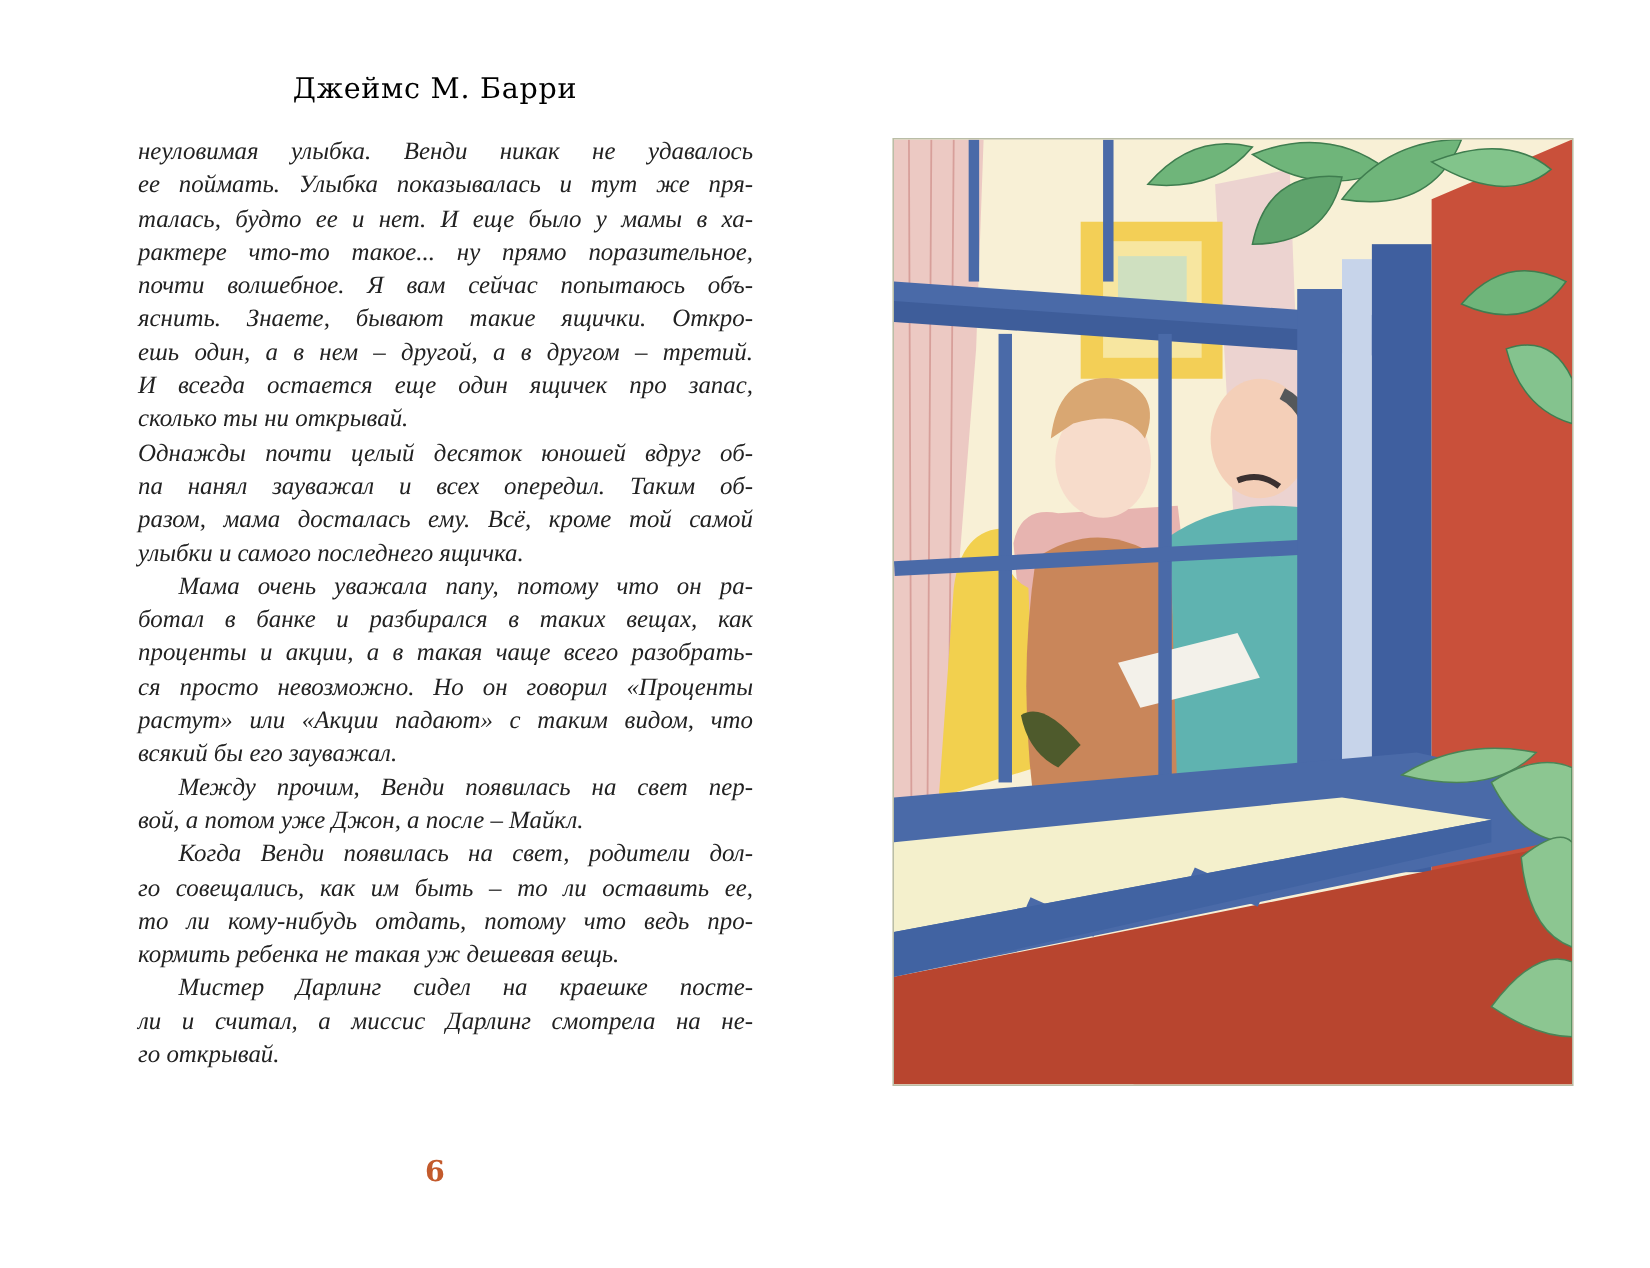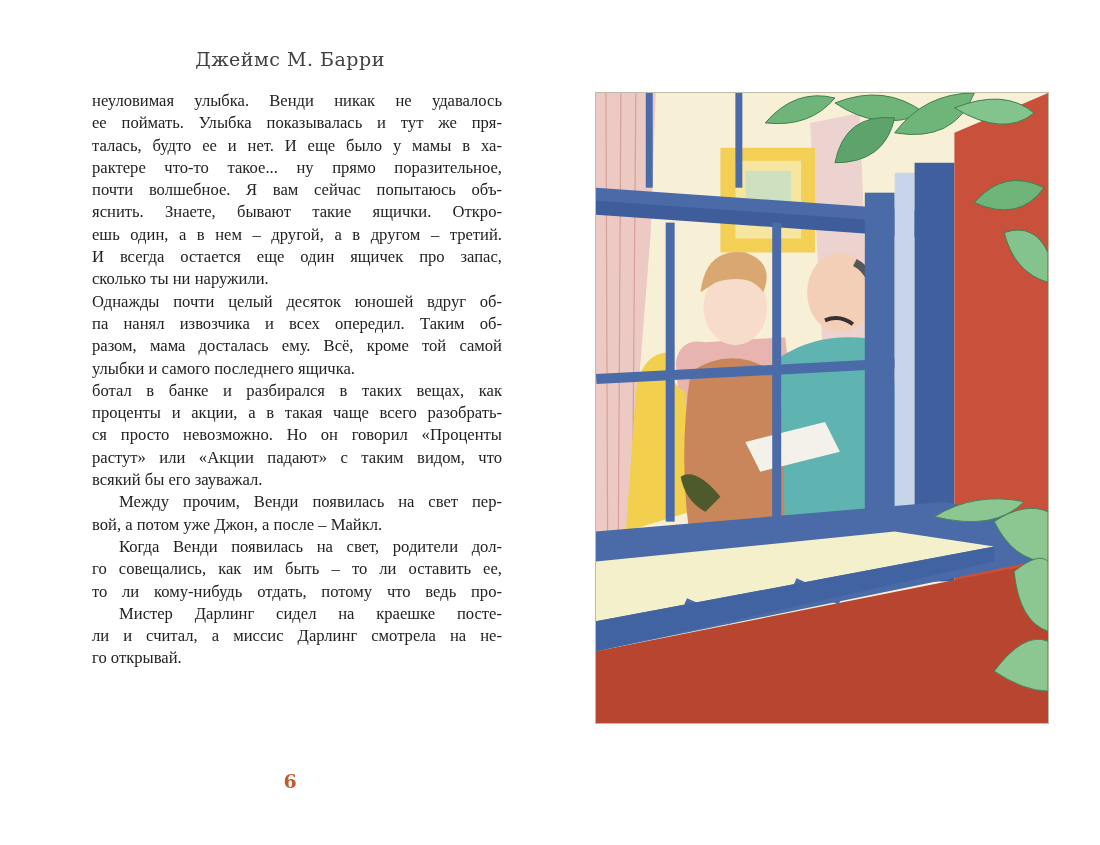--- a/index.html
+++ b/index.html
@@ -4,28 +4,28 @@
 <style>
   html, body { margin: 0; padding: 0; background: #ffffff; }
   body { width: 1100px; height: 845px; position: relative; overflow: hidden; }
   .spread { position: absolute; inset: 0; }
 
   .running-head {
     position: absolute; left: 90px; width: 400px; top: 48px;
     text-align: center;
     font-family: "DejaVu Serif", serif;
     font-size: 19px; letter-spacing: 0.5px;
-    color: #404040;
+    color: #000000;
   }
   .text-block {
     position: absolute; left: 92px; top: 90px; width: 410px;
     font-family: "Liberation Serif", "DejaVu Serif", serif;
     font-size: 16.6px; line-height: 22.3px; color: #222;
   }
-  .para { margin: 0; text-align: justify; text-align-last: left; hyphens: manual; }
+  .para { margin: 0; text-align: justify; text-align-last: left; hyphens: manual; font-style: italic; }
   .line { display: block; text-align: justify; text-align-last: justify; white-space: nowrap; }
   .line.last { text-align-last: left; }
   .line.indent-line { padding-left: 27px; }
 
   .folio {
     position: absolute; left: 270px; width: 40px; top: 770px;
     text-align: center;
     font-family: "DejaVu Serif", serif; font-weight: bold;
     font-size: 19px; color: #c35a2c;
   }
@@ -48,43 +48,45 @@
   <div class="text-block" id="text-block">
       <div class="para">
         <span class="line">неуловимая улыбка. Венди никак не удавалось</span>
         <span class="line">ее поймать. Улыбка показывалась и тут же пря-</span>
         <span class="line">талась, будто ее и нет. И еще было у мамы в ха-</span>
         <span class="line">рактере что-то такое... ну прямо поразительное,</span>
         <span class="line">почти волшебное. Я вам сейчас попытаюсь объ-</span>
         <span class="line">яснить. Знаете, бывают такие ящички. Откро-</span>
         <span class="line">ешь один, а в нем – другой, а в другом – третий.</span>
         <span class="line">И всегда остается еще один ящичек про запас,</span>
-        <span class="line last">сколько ты ни наружили.</span>
+        <span class="line last">сколько ты ни открывай.</span>
       </div>
       <div class="para">
         <span class="line">Однажды почти целый десяток юношей вдруг об-</span>
-        <span class="line">па нанял извозчика и всех опередил. Таким об-</span>
+        <span class="line">па нанял зауважал и всех опередил. Таким об-</span>
         <span class="line">разом, мама досталась ему. Всё, кроме той самой</span>
         <span class="line last">улыбки и самого последнего ящичка.</span>
       </div>
       <div class="para">
+        <span class="line indent-line">Мама очень уважала папу, потому что он ра-</span>
         <span class="line">ботал в банке и разбирался в таких вещах, как</span>
         <span class="line">проценты и акции, а в такая чаще всего разобрать-</span>
         <span class="line">ся просто невозможно. Но он говорил «Проценты</span>
         <span class="line">растут» или «Акции падают» с таким видом, что</span>
         <span class="line last">всякий бы его зауважал.</span>
       </div>
       <div class="para">
         <span class="line indent-line">Между прочим, Венди появилась на свет пер-</span>
         <span class="line last">вой, а потом уже Джон, а после – Майкл.</span>
       </div>
       <div class="para">
         <span class="line indent-line">Когда Венди появилась на свет, родители дол-</span>
         <span class="line">го совещались, как им быть – то ли оставить ее,</span>
         <span class="line">то ли кому-нибудь отдать, потому что ведь про-</span>
+        <span class="line last">кормить ребенка не такая уж дешевая вещь.</span>
       </div>
       <div class="para">
         <span class="line indent-line">Мистер Дарлинг сидел на краешке посте-</span>
         <span class="line">ли и считал, а миссис Дарлинг смотрела на не-</span>
         <span class="line last">го открывай.</span>
       </div>
     </div>
 
   <div class="folio">6</div>
 

